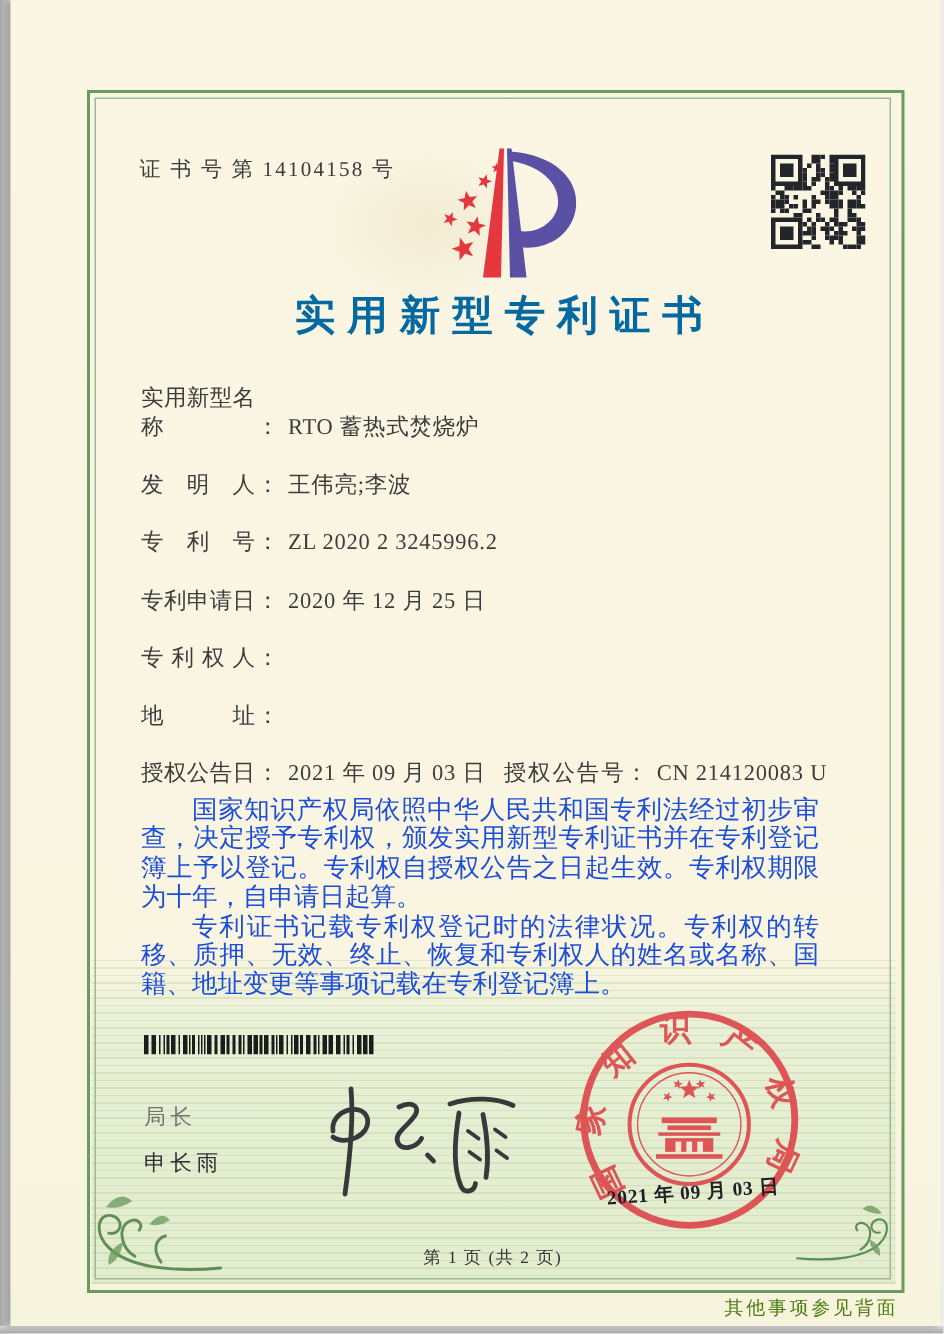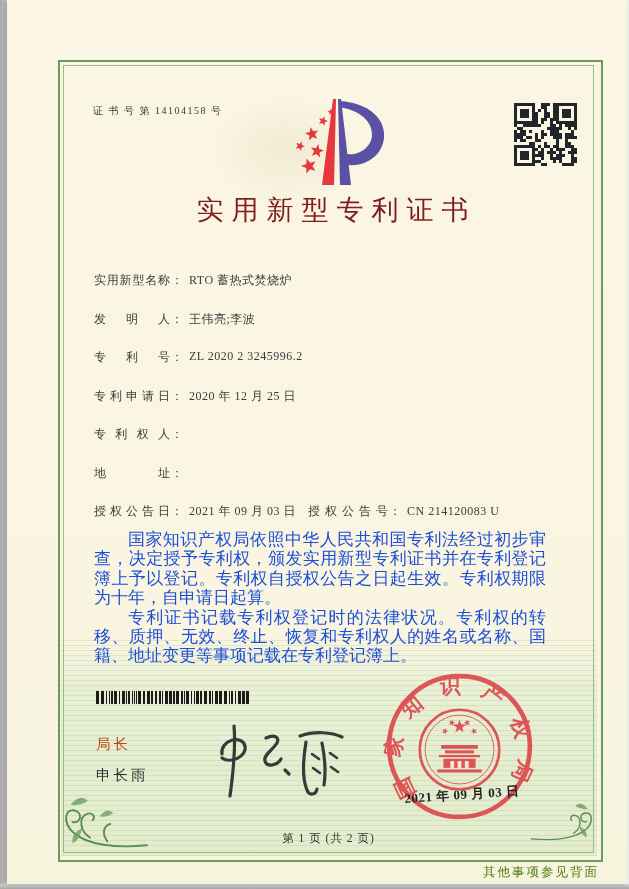--- a/index.html
+++ b/index.html
@@ -12,35 +12,35 @@
   #scan-bottom{left:0;bottom:0;width:100%;height:5px;background:linear-gradient(180deg,#d8d8d8,#a5a5a5);}
   #greenzone{left:61px;top:640px;width:536px;height:216px;
      background:
        repeating-linear-gradient(180deg, rgba(150,185,115,.22) 0 1px, rgba(0,0,0,0) 1px 5px),
        linear-gradient(180deg, rgba(229,238,211,0) 0, rgba(229,238,211,.75) 45px, #e6eed3 90px, #e3ecce 100%);
   }
   #frame-outer{left:58px;top:60px;width:541px;height:798px;border:2px solid #6a9a5e;}
   #frame-inner{left:63px;top:65px;width:529px;height:786px;border:1px solid #9cba8e;}
   #stain{left:210px;top:95px;width:150px;height:110px;border-radius:50%;
      background:radial-gradient(closest-side,rgba(203,178,128,.16),rgba(203,178,128,0));}
-  #cert-no{left:93px;top:104px;font-size:10px;letter-spacing:1.5px;color:#3a3a3a;}
-  #title{left:58px;top:192px;width:541px;text-align:center;font-size:27px;font-weight:400;
-     letter-spacing:8px;padding-left:16px;box-sizing:border-box;color:#7f1d1d;}
+  #cert-no{left:93px;top:104px;font-size:14px;letter-spacing:1.5px;color:#3a3a3a;}
+  #title{left:58px;top:192px;width:541px;text-align:center;font-size:27px;font-weight:700;
+     letter-spacing:8px;padding-left:16px;box-sizing:border-box;color:#0369a1;}
   #fields{left:94px;top:272px;width:460px;color:#3c3c3c;}
-  .frow{display:flex;align-items:flex-start;height:22px;margin-bottom:16.5px;font-size:12px;}
+  .frow{display:flex;align-items:flex-end;height:22px;margin-bottom:16.5px;font-size:15px;}
   .flabel{display:inline-block;width:76px;text-align:justify;text-align-last:justify;flex:0 0 76px;}
   .fl2{width:80px;flex:0 0 80px;}
   .fcolon{margin:0 6px 0 1px;}
   .fval{letter-spacing:.5px;white-space:nowrap;}
   .g2{display:flex;align-items:baseline;margin-left:12px;}
   #paras{left:94px;top:530px;width:452px;font-size:17px;line-height:19.4px;color:#1d4ed8;
      text-align:justify;}
   #paras p{margin:0;text-indent:2em;}
   #barcode{left:96px;top:690px;width:157px;height:13px;}
-  #director-label{left:96px;top:735px;font-size:14.5px;letter-spacing:3px;color:#c2410c;}
+  #director-label{left:96px;top:735px;font-size:14.5px;letter-spacing:3px;color:#737373;}
   #director-name{left:96px;top:766px;font-size:14.5px;letter-spacing:3px;color:#2e2e33;}
   #signature{left:200px;top:710px;}
   #seal{left:383px;top:670px;opacity:.88;}
   #seal-date{left:392px;top:786px;width:140px;text-align:center;font-size:13px;font-weight:600;
      color:#1f1f24;transform:rotate(-4deg);letter-spacing:.5px;}
   #page-no{left:58px;top:831px;width:541px;text-align:center;font-size:11.5px;color:#333;letter-spacing:1px;}
   #back-note{left:58px;top:864px;width:541px;text-align:right;font-size:12.5px;color:#4d7c0f;letter-spacing:2px;}
   #flourish-l{left:57px;top:764px;}
   #flourish-r{left:530px;top:770px;transform:scaleX(-1);}
 </style>

